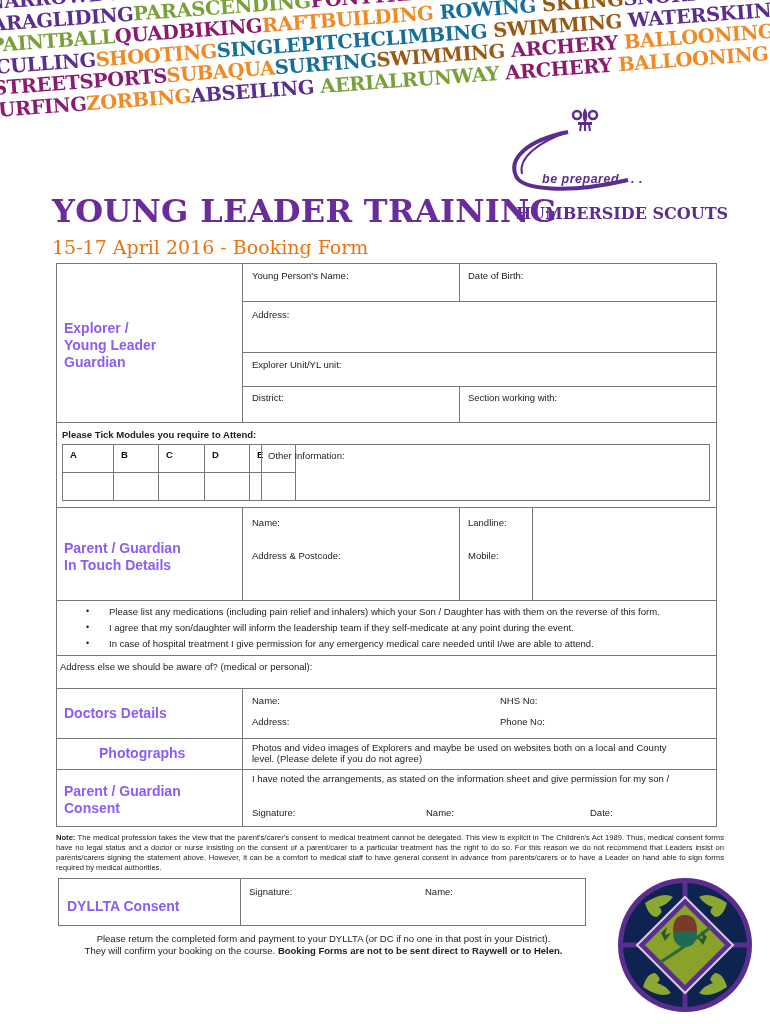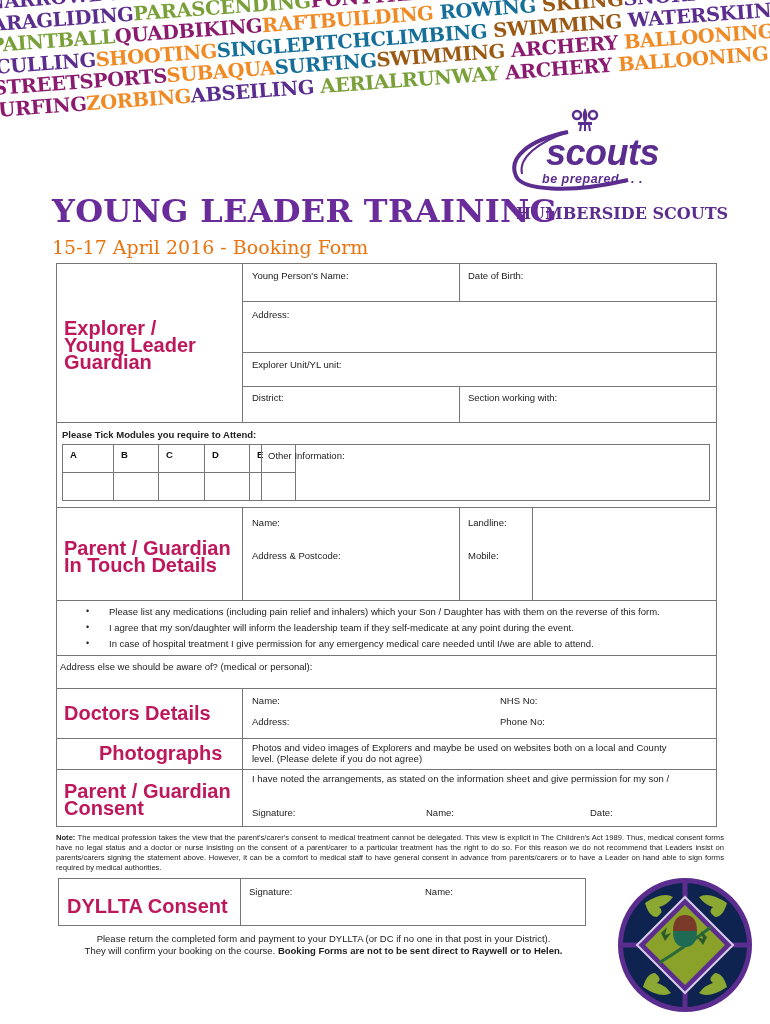--- a/index.html
+++ b/index.html
@@ -24,21 +24,21 @@
   .humberside { position:absolute; left:516px; top:204px; font-family:"DejaVu Serif", serif; font-weight:bold; font-size:16px; color:#5b2d8e; letter-spacing:0px; }
 
   
   .title-main { position:absolute; left:52px; top:192px; font-family:"DejaVu Serif", serif; font-weight:bold; font-size:32px; color:#6a2c9a; letter-spacing:0.3px; }
   .title-sub { position:absolute; left:52px; top:236px; font-family:"DejaVu Serif", serif; font-size:19px; color:#e8730f; }
 
   
   .form { position:absolute; left:56px; top:263px; width:661px; }
   .bx { position:absolute; border:1px solid #777; box-sizing:border-box; }
   .lbl { position:absolute; font-size:9.5px; color:#222; white-space:nowrap; }
-  .sec { position:absolute; font-size:20px; font-weight:bold; color:#be185d; line-height:17px; }
+  .sec { position:absolute; font-size:14px; font-weight:bold; color:#8b5cf6; line-height:17px; }
   .hl { position:absolute; height:0; border-top:1px solid #777; }
   .vl { position:absolute; width:0; border-left:1px solid #777; }
   .field { position:absolute; background:transparent; }
 
   .modcell { position:absolute; border-right:1px solid #777; border-bottom:1px solid #777; box-sizing:border-box; }
   .modlbl { position:absolute; left:7px; top:4px; font-size:9.5px; font-weight:bold; }
   .bullet-row { position:absolute; font-size:9.5px; color:#222; white-space:nowrap; }
   .bullet-dot { position:absolute; left:-23px; top:0; font-size:9px; }
 
   .note { position:absolute; left:56px; top:833px; width:668px; font-size:7.6px; line-height:9.9px; color:#222; text-align:justify; }
@@ -67,21 +67,20 @@
     <path d="M60 22 C 20 30, 0 48, 8 66 C 14 80, 60 84, 120 70" fill="none" stroke="#5b2d8e" stroke-width="4"></path>
     <path d="M60 22 C 30 32, 10 48, 14 64" fill="none" stroke="#5b2d8e" stroke-width="2"></path>
   </svg>
   <svg style="position:absolute;left:62px;top:-4px" width="30" height="26" viewBox="0 0 30 26">
     <path d="M15 2 C 12 7, 12 12, 15 18 C 18 12, 18 7, 15 2 Z" fill="#5b2d8e"></path>
     <circle cx="7" cy="9" r="4" fill="none" stroke="#5b2d8e" stroke-width="2.5"></circle>
     <circle cx="23" cy="9" r="4" fill="none" stroke="#5b2d8e" stroke-width="2.5"></circle>
     <rect x="8" y="16" width="14" height="3" fill="#5b2d8e"></rect>
     <path d="M11 19 L 10 25 M15 19 L 15 25 M19 19 L 20 25" stroke="#5b2d8e" stroke-width="2"></path>
   </svg>
-  <div class="scouts-word">scouts</div>
   <div class="scouts-motto">be prepared . . .</div>
 </div>
 <div class="humberside">HUMBERSIDE SCOUTS</div>
 
 <div class="title-main">YOUNG LEADER TRAINING</div>
 <div class="title-sub">15-17 April 2016 - Booking Form</div>
 
 <div class="form">
 
   <div class="bx" style="left:0;top:0;width:661px;height:160px;"></div>

